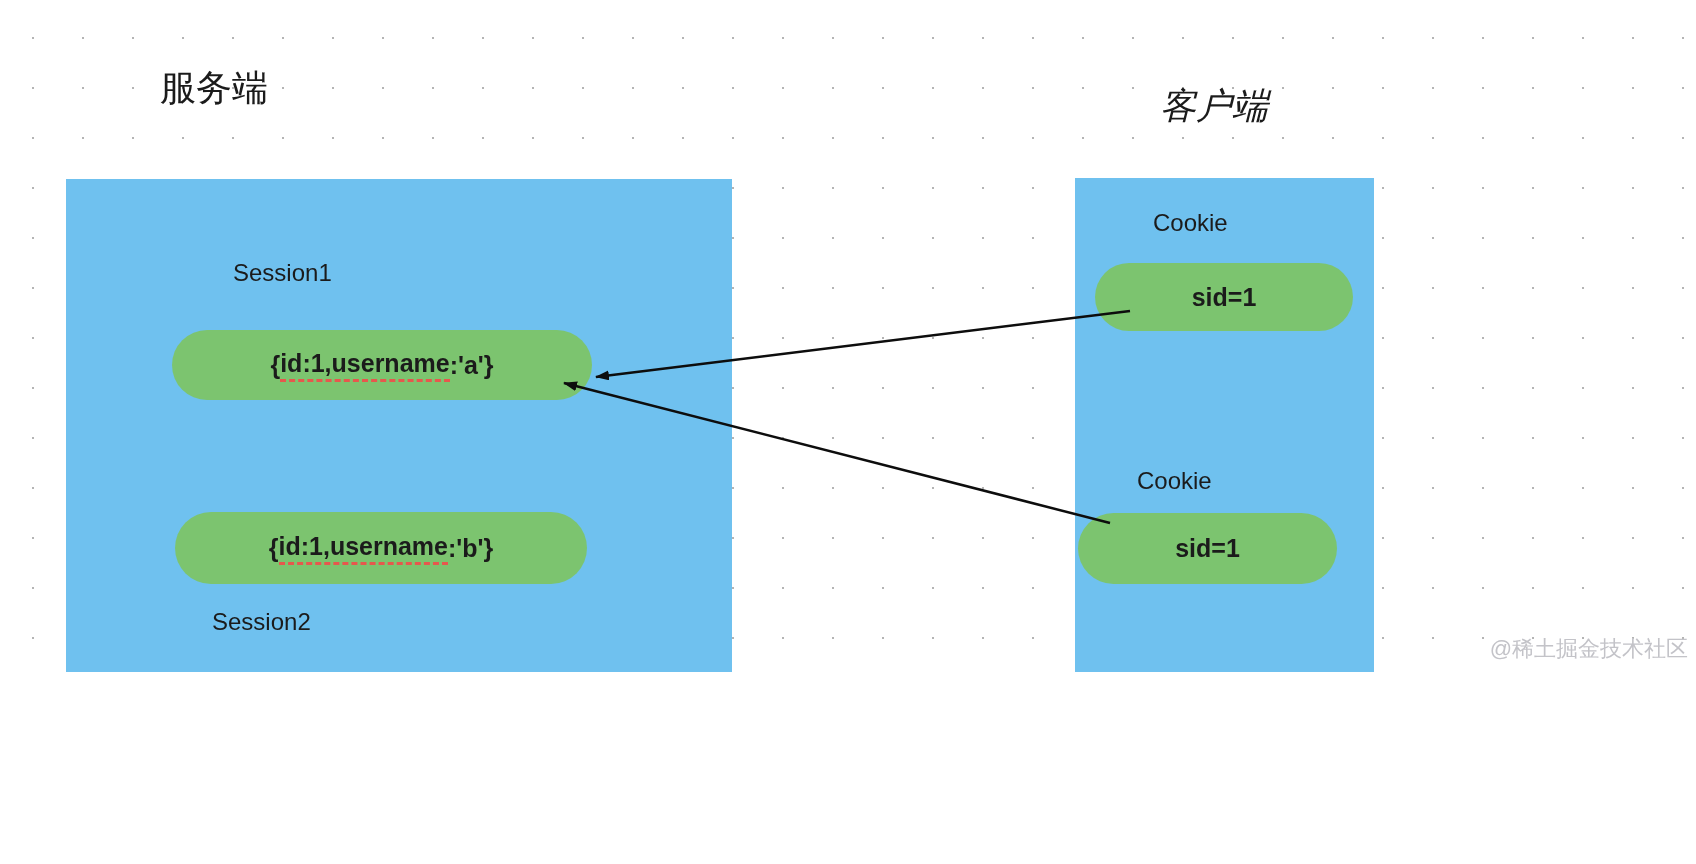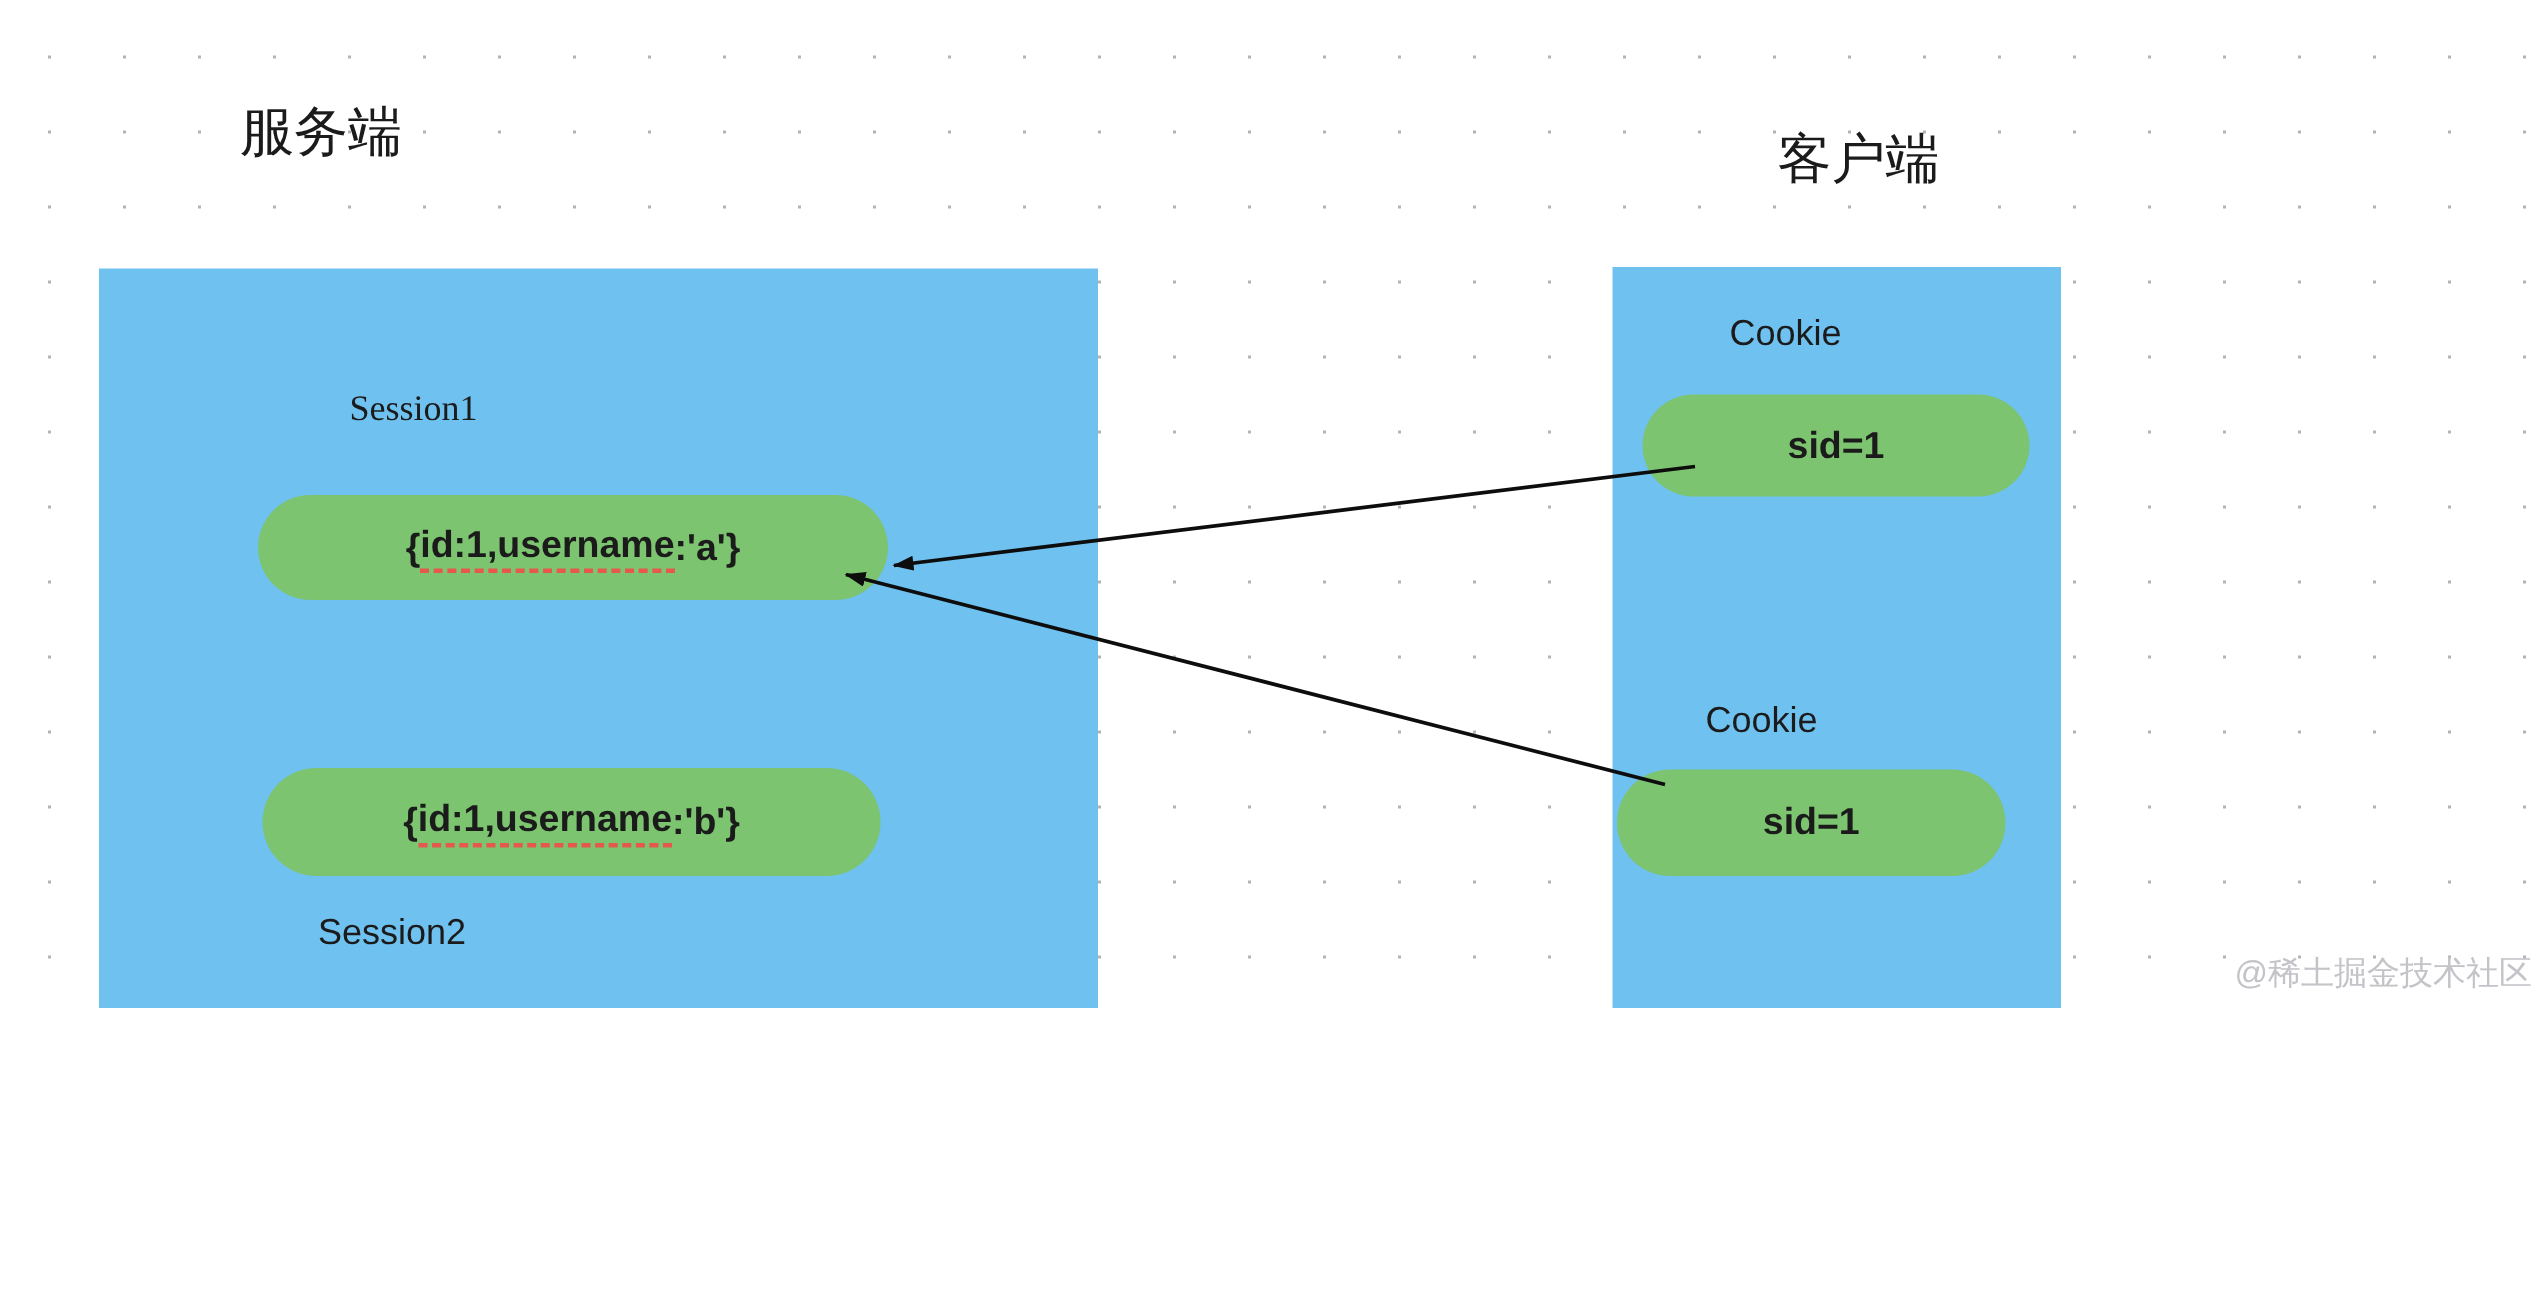--- a/index.html
+++ b/index.html
@@ -70,37 +70,37 @@
 </style>
 </head>
 <body>
 
 <div id="canvas">
 
   <div class="panel-title" style="left:160px; top:68px;">服务端</div>
 
   <div class="panel" style="left:66px; top:179px; width:666px; height:498px;"></div>
 
-  <div class="shape-label" style="left:233px; top:260px;font-family:Liberation Serif, serif;">Session1</div>
+  <div class="shape-label" style="left:233px; top:260px;">Session1</div>
 
   <div class="pill" style="left:172px; top:330px; width:420px; height:70px;">
     <span>{</span>
       <span class="squiggle">id:1,username</span>
       <span>:'a'}</span>
   </div>
 
   <div class="pill" style="left:175px; top:512px; width:412px; height:72px;">
     <span>{</span>
       <span class="squiggle">id:1,username</span>
       <span>:'b'}</span>
   </div>
 
   <div class="shape-label" style="left:212px; top:609px;">Session2</div>
 
-  <div class="panel-title" style="left:1185px; top:86px;">客户端</div>
+  <div class="panel-title" style="left:1160px; top:86px;font-style:italic;">客户端</div>
 
   <div class="panel" style="left:1075px; top:178px; width:299px; height:500px;"></div>
 
   <div class="shape-label" style="left:1153px; top:210px;">Cookie</div>
 
   <div class="pill" style="left:1095px; top:263px; width:258px; height:68px;">
     <span>sid=1</span>
   </div>
 
   <div class="shape-label" style="left:1137px; top:468px;">Cookie</div>

